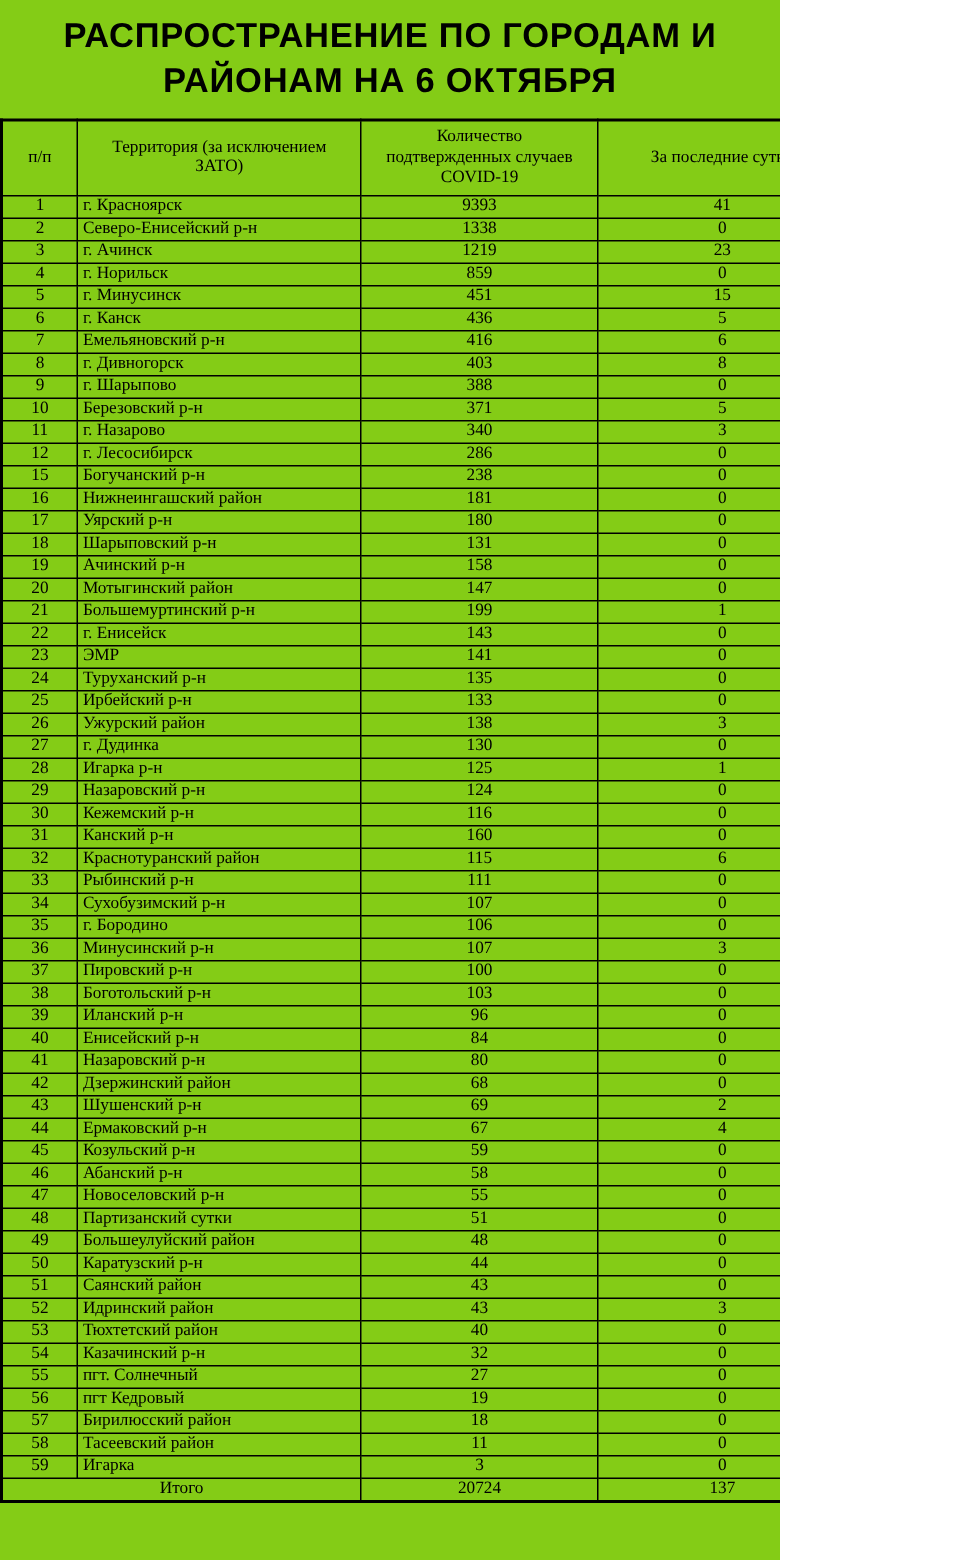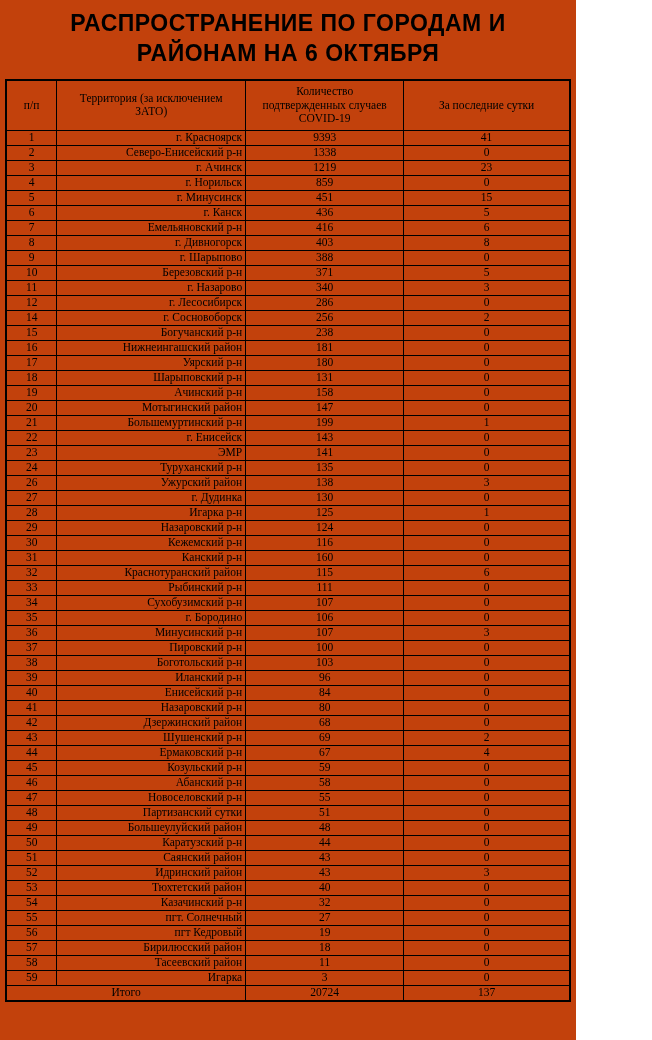--- a/index.html
+++ b/index.html
@@ -4,23 +4,23 @@
 <style>
   html, body {
     margin: 0;
     padding: 0;
     background: #ffffff;
     width: 652px;
     color: #000000;
     font-family: "Liberation Serif", serif;
   }
   .page {
-    width: 576px;
+    width: 520px;
     height: 1040px;
-    background: #c2410c;
+    background: #84cc16;
     overflow: hidden;
   }
   .title {
     font-family: "Liberation Sans", sans-serif;
     font-weight: bold;
     font-size: 23px;
     letter-spacing: 0.5px;
     text-align: center;
     line-height: 30px;
     margin: 8px auto 0 auto;
@@ -44,21 +44,21 @@
     white-space: pre-line;
     line-height: 13.5px;
     padding: 4px 2px;
   }
   table.covid td {
     line-height: 13px;
     padding: 0.5px 3px;
     vertical-align: middle;
   }
   td.c, th.c { text-align: center; }
-  td.l { text-align: right; padding-left: 6px; margin-top: 16px; }
+  td.l { text-align: left; padding-left: 6px; margin-top: 16px; }
   .col-num   { width: 9%; }
   .col-terr  { width: 33.5%; }
   .col-conf  { width: 28%; }
   .col-daily { width: 29.5%; }
 </style>
 </head>
 <body>
 
 <div class="page">
   <div class="title">
@@ -151,26 +151,20 @@
           <td class="c">340</td>
           <td class="c">3</td>
         </tr>
         <tr>
           <td class="c">12</td>
           <td class="l">г. Лесосибирск</td>
           <td class="c">286</td>
           <td class="c">0</td>
         </tr>
         <tr>
-          <td class="c">14</td>
-          <td class="l">г. Сосновоборск</td>
-          <td class="c">256</td>
-          <td class="c">2</td>
-        </tr>
-        <tr>
           <td class="c">15</td>
           <td class="l">Богучанский р-н</td>
           <td class="c">238</td>
           <td class="c">0</td>
         </tr>
         <tr>
           <td class="c">16</td>
           <td class="l">Нижнеингашский район</td>
           <td class="c">181</td>
           <td class="c">0</td>
@@ -214,20 +208,26 @@
         <tr>
           <td class="c">23</td>
           <td class="l">ЭМР</td>
           <td class="c">141</td>
           <td class="c">0</td>
         </tr>
         <tr>
           <td class="c">24</td>
           <td class="l">Туруханский р-н</td>
           <td class="c">135</td>
+          <td class="c">0</td>
+        </tr>
+        <tr>
+          <td class="c">25</td>
+          <td class="l">Ирбейский р-н</td>
+          <td class="c">133</td>
           <td class="c">0</td>
         </tr>
         <tr>
           <td class="c">26</td>
           <td class="l">Ужурский район</td>
           <td class="c">138</td>
           <td class="c">3</td>
         </tr>
         <tr>
           <td class="c">27</td>

